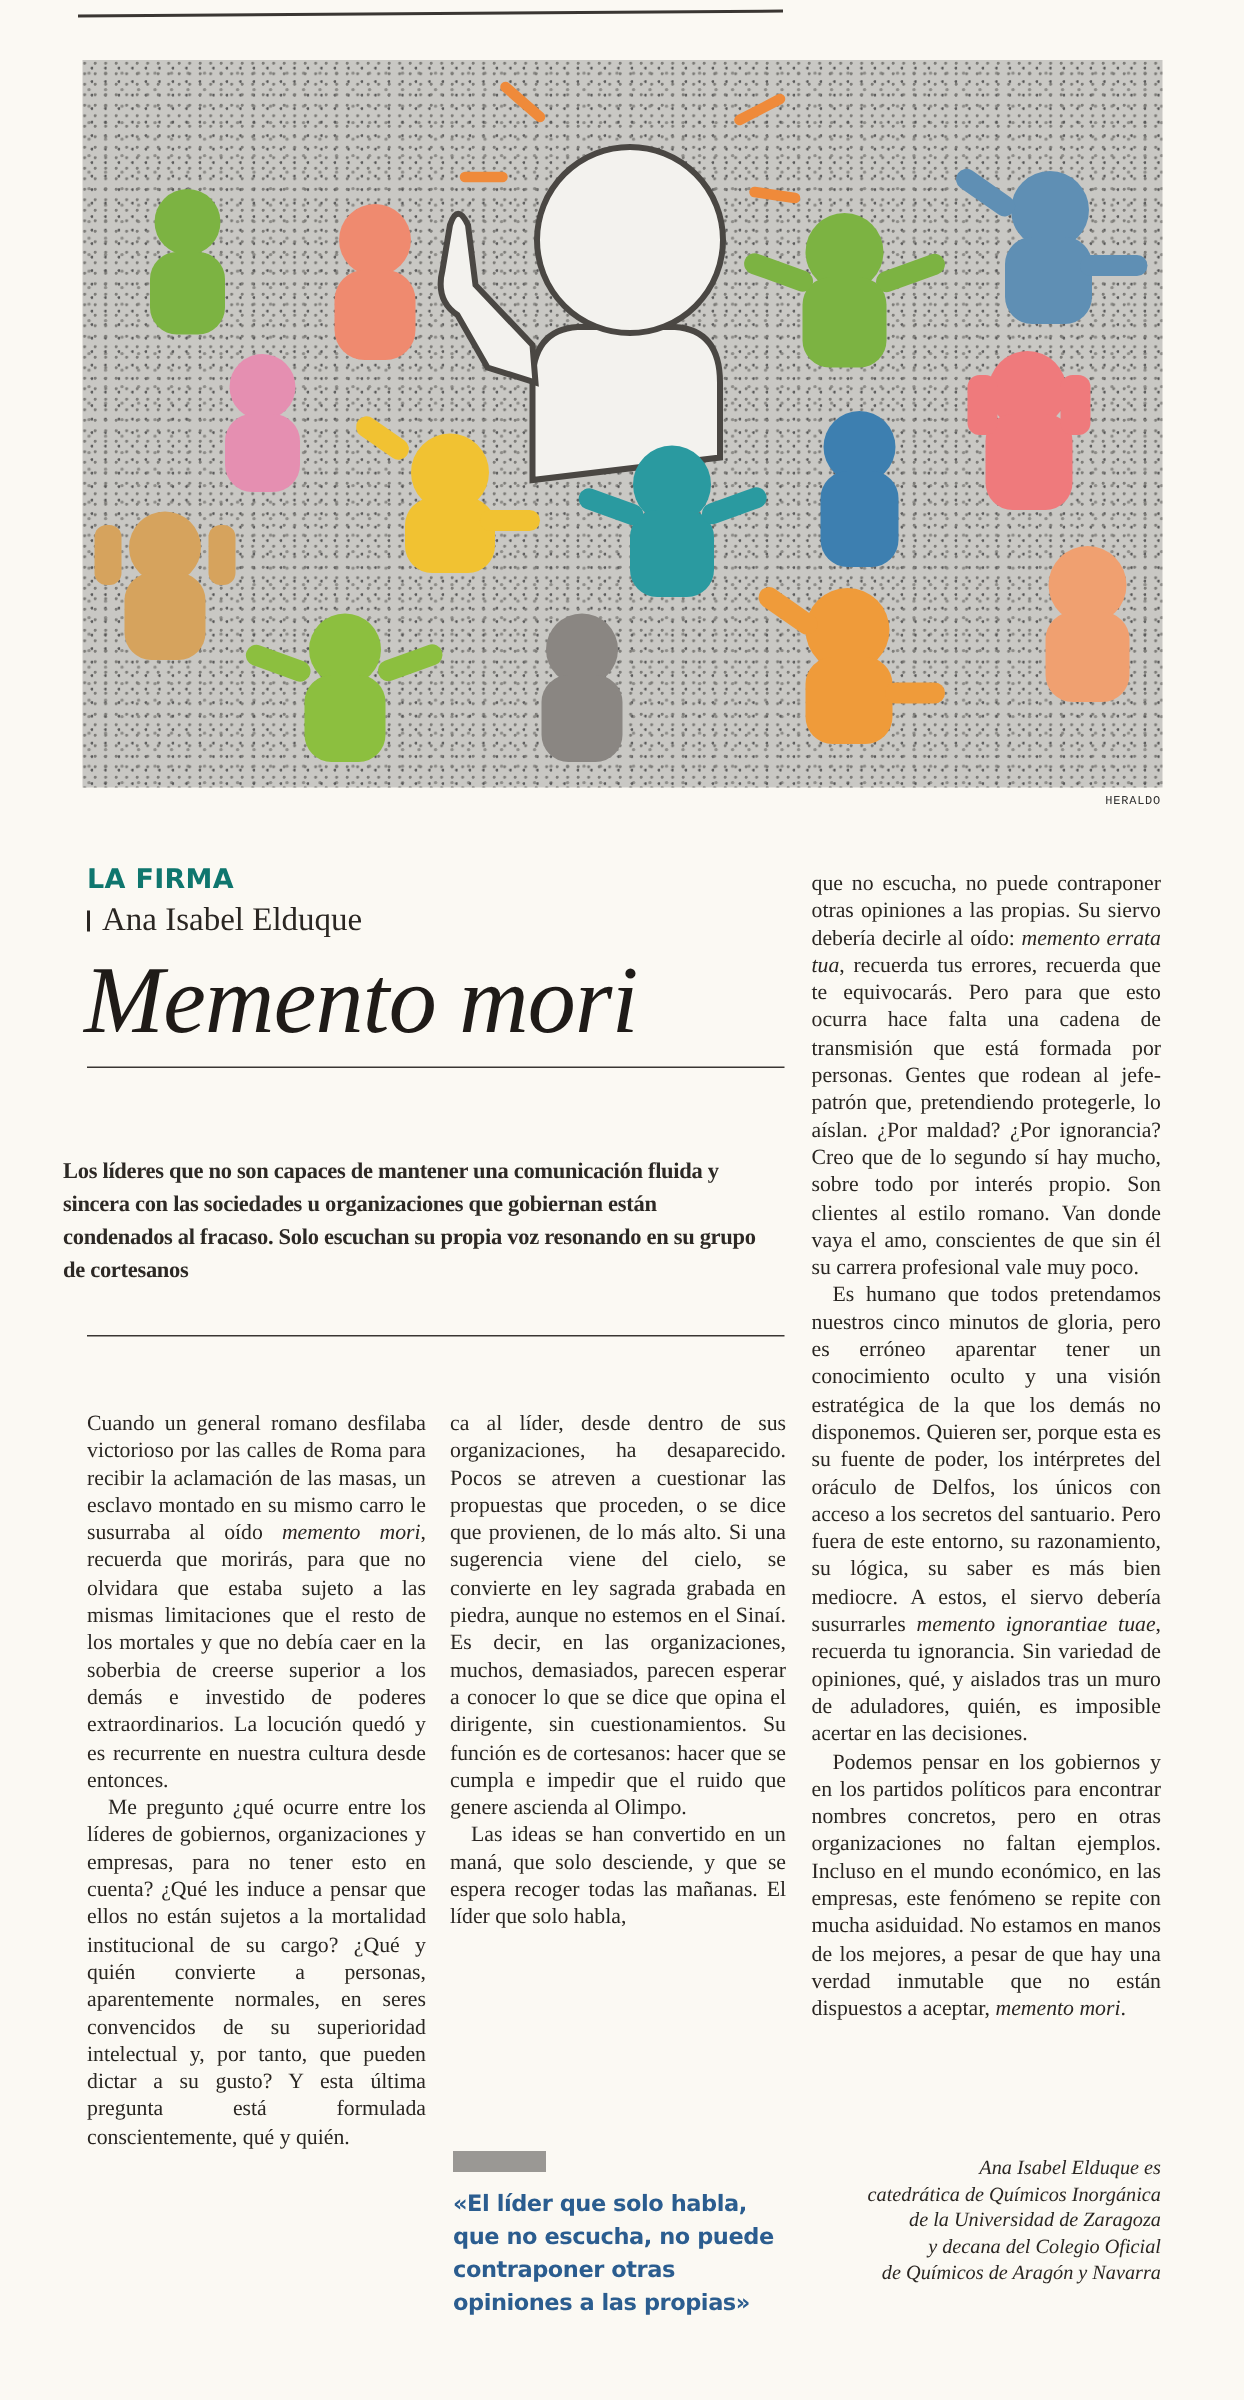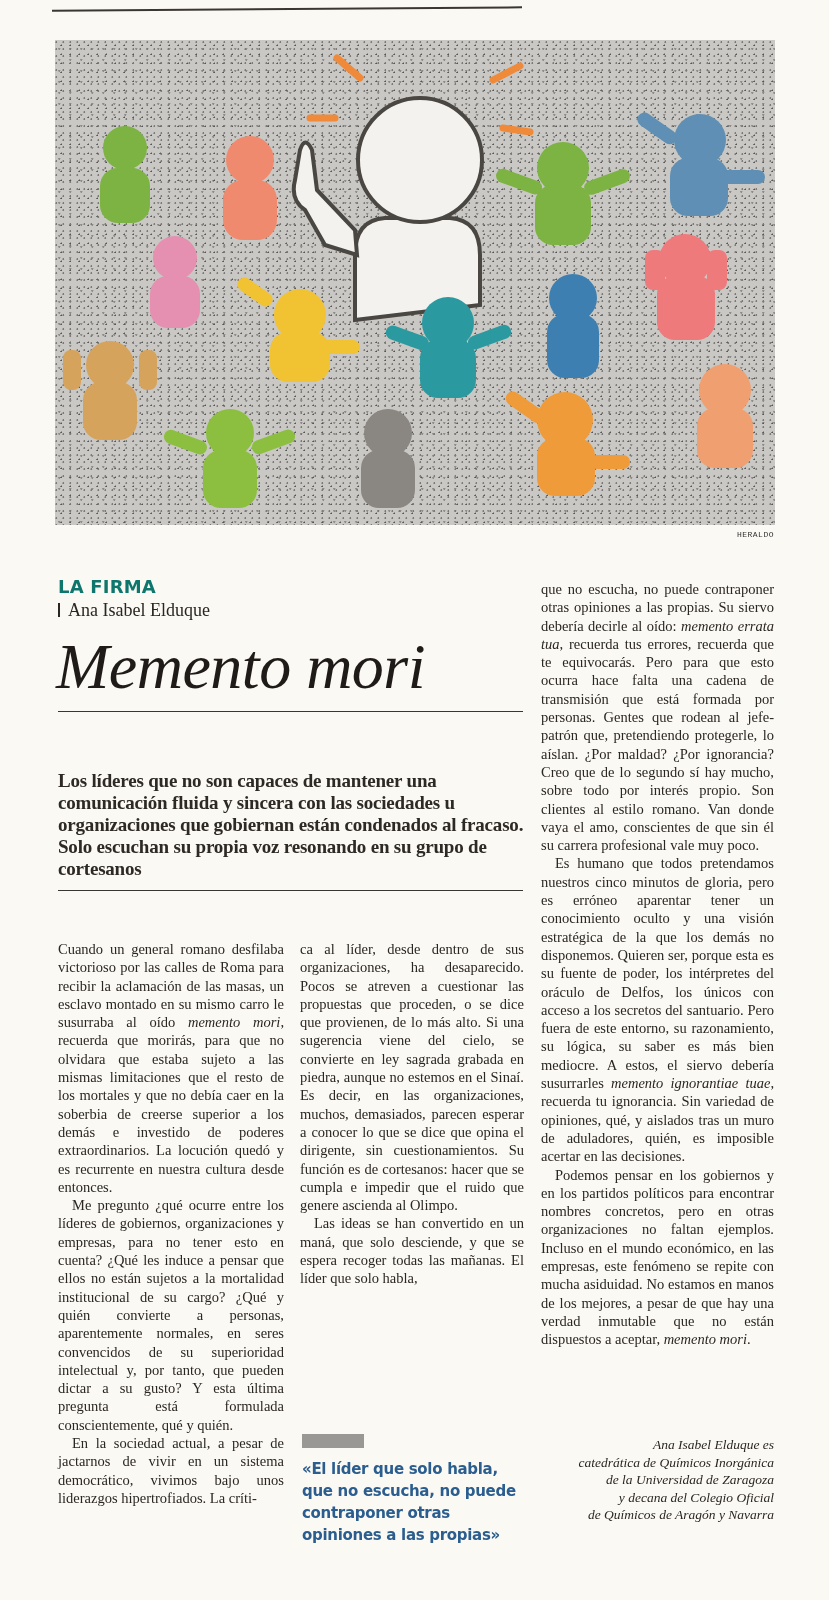--- a/index.html
+++ b/index.html
@@ -29,33 +29,33 @@
     position: absolute; right: 55px; top: 530px;
     font-family: Liberation Mono, monospace; font-size: 8px; letter-spacing: 0.5px; color: #333;
   }
   .section-label {
     position: absolute; left: 58px; top: 576px;
     font-family: "DejaVu Sans", sans-serif; font-weight: bold; font-size: 18px;
     color: #0f766e; letter-spacing: 0.2px;
   }
   .byline {
     position: absolute; left: 58px; top: 600px;
-    font-family: "Liberation Serif", serif; font-size: 18px; color: #2a2622;
+    font-family: "Liberation Serif", serif; font-size: 22px; color: #2a2622;
   }
   .byline .bar { display: inline-block; width: 2px; height: 14px; background: #2a2622; margin-right: 8px; vertical-align: -1px; }
   .headline {
     position: absolute; left: 56px; top: 630px;
     font-family: "Liberation Serif", serif; font-style: italic; font-size: 64px; color: #1f1b18;
     letter-spacing: -0.5px;
   }
   .rule1 { position: absolute; left: 58px; top: 711px; width: 465px; height: 1px; background: #3a3632; }
   .rule2 { position: absolute; left: 58px; top: 890px; width: 465px; height: 1px; background: #3a3632; }
   .lede {
-    position: absolute; left: 58px; top: 770px; width: 470px;
-    font-family: "Liberation Serif", serif; font-weight: bold; font-size: 19px; line-height: 22px;
+    position: absolute; left: 42px; top: 770px; width: 470px;
+    font-family: "Liberation Serif", serif; font-weight: bold; font-size: 15px; line-height: 22px;
     color: #2d2925; letter-spacing: -0.2px;
   }
   .col {
     position: absolute;
     font-family: "Liberation Serif", serif; font-size: 14.5px; line-height: 18.3px;
     text-align: justify; hyphens: manual; color: #2a2622;
   }
   .col p { margin: 0; text-indent: 0; }
   .col p + p { text-indent: 14px; }
   .col1 { left: 58px; top: 940px; width: 226px; }
@@ -178,21 +178,20 @@
 
 <div class="headline">Memento mori</div>
 <div class="rule1"></div>
 
 <div class="lede">Los líderes que no son capaces de mantener una comunicación fluida y sincera con las sociedades u organizaciones que gobiernan están condenados al fracaso. Solo escuchan su propia voz resonando en su grupo de cortesanos</div>
 <div class="rule2"></div>
 
 <div class="col col1">
   <p><span>Cuando un general romano desfilaba victorioso por las calles de Roma para recibir la aclamación de las masas, un esclavo montado en su mismo carro le susurraba al oído </span><i>memento mori</i><span>, recuerda que morirás, para que no olvidara que estaba sujeto a las mismas limitaciones que el resto de los mortales y que no debía caer en la soberbia de creerse superior a los demás e investido de poderes extraordinarios. La locución quedó y es recurrente en nuestra cultura desde entonces.</span></p>
   <p>Me pregunto ¿qué ocurre entre los líderes de gobiernos, organizaciones y empresas, para no tener esto en cuenta? ¿Qué les induce a pensar que ellos no están sujetos a la mortalidad institucional de su cargo? ¿Qué y quién convierte a personas, aparentemente normales, en seres convencidos de su superioridad intelectual y, por tanto, que pueden dictar a su gusto? Y esta última pregunta está formulada conscientemente, qué y quién.</p>
-  <p>En la sociedad actual, a pesar de jactarnos de vivir en un sistema democrático, vivimos bajo unos liderazgos hipertrofiados. La críti-</p>
 </div>
 
 <div class="col col2">
   <p class="cont">ca al líder, desde dentro de sus organizaciones, ha desaparecido. Pocos se atreven a cuestionar las propuestas que proceden, o se dice que provienen, de lo más alto. Si una sugerencia viene del cielo, se convierte en ley sagrada grabada en piedra, aunque no estemos en el Sinaí. Es decir, en las organizaciones, muchos, demasiados, parecen esperar a conocer lo que se dice que opina el dirigente, sin cuestionamientos. Su función es de cortesanos: hacer que se cumpla e impedir que el ruido que genere ascienda al Olimpo.</p>
   <p>Las ideas se han convertido en un maná, que solo desciende, y que se espera recoger todas las mañanas. El líder que solo habla,</p>
 </div>
 
 <div class="pull-tag"></div>
 <div class="pull-quote">«El líder que solo habla, que no escucha, no puede contraponer otras opiniones a las propias»</div>
 

